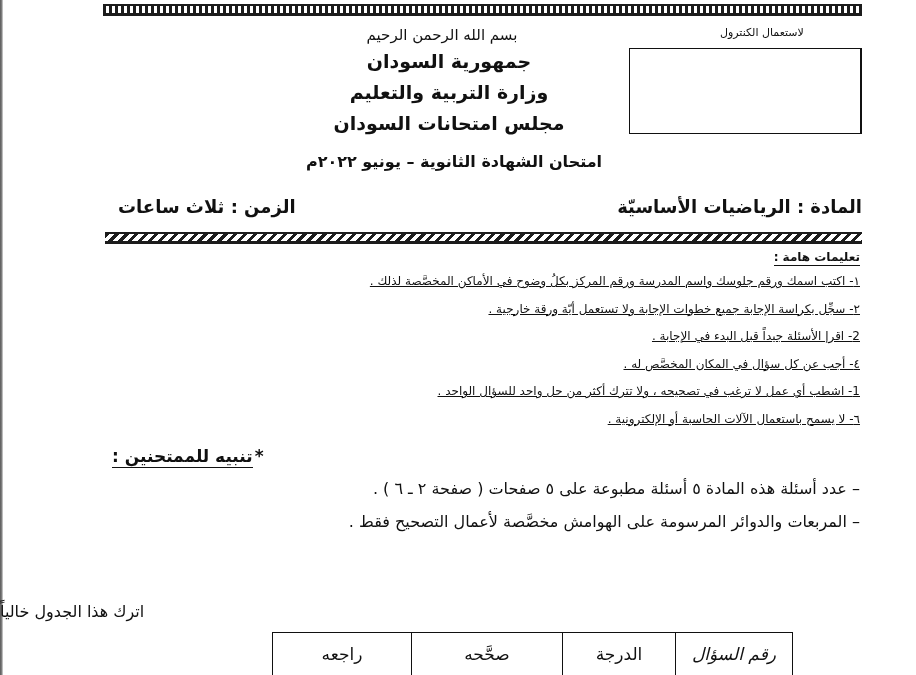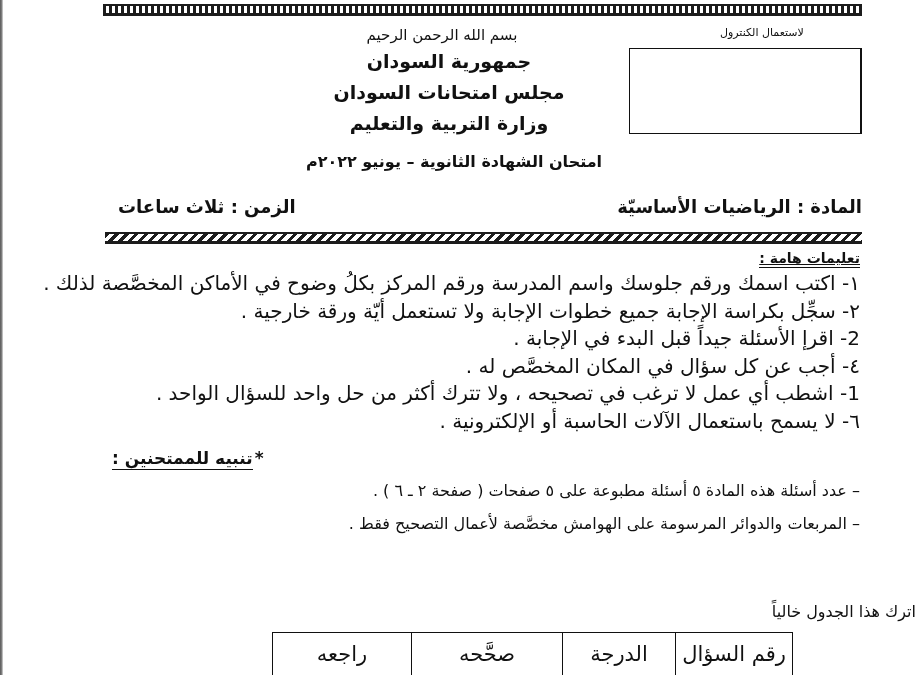--- a/index.html
+++ b/index.html
@@ -159,35 +159,35 @@
   }
 
   
   .instructions {
     position: absolute;
     left: 112px;
     top: 250px;
     width: 748px;
   }
   .section-title {
-    font-size: 14px;
+    font-size: 12px;
     font-weight: bold;
     text-align: right;
     margin-bottom: 4px;
-    text-decoration: underline;
   }
   .section-title span.ul {
     border-bottom: 1.6px solid #111111;
     padding-bottom: 1px;
   }
   .instruction-item {
-    font-size: 20px;
+    font-size: 12px;
     line-height: 27.5px;
     text-align: right;
     white-space: nowrap;
+    text-decoration: underline;
   }
 
   .notice-title {
     font-size: 17px;
     font-weight: bold;
     text-align: left;
     margin-top: 13px;
     margin-bottom: 6px;
   }
   .notice-title .star {
@@ -203,42 +203,42 @@
     text-align: right;
     white-space: nowrap;
   }
 
   
   .table-caption {
     position: absolute;
     left: 0;
     top: 602px;
     width: 916px;
-    text-align: right;
+    text-align: left;
     font-size: 16px;
   }
   .marks-table {
     position: absolute;
     left: 272px;
     top: 632px;
     width: 484px;
     border-collapse: collapse;
     table-layout: fixed;
     background: #ffffff;
   }
   .marks-table th {
     border: 1.8px solid #111111;
     height: 42px;
-    font-size: 21px;
+    font-size: 17px;
     font-weight: normal;
     text-align: center;
     vertical-align: middle;
     padding: 0 4px;
   }
-  .marks-table th.col-qno  { width: 108px; }
+  .marks-table th.col-qno  { width: 108px; font-style: italic; }
   .marks-table th.col-mark { width: 104px; }
   .marks-table th.col-mark2{ width: 142px; }
   .marks-table th.col-rev  { width: 130px; }
 </style>
 </head>
 <body>
 
 <div class="scan-edge"></div>
 
 <div class="page">
@@ -251,22 +251,22 @@
     <div class="control-label">لاستعمال الكنترول</div>
     <div class="control-box">
       <div class="control-cell left-cell"></div>
       <div class="control-cell"></div>
     </div>
   </div>
 
   <div class="header-block">
     <div class="basmala">بسم الله الرحمن الرحيم</div>
     <div class="org-line">جمهورية السودان</div>
+    <div class="org-line">وزارة التربية والتعليم</div>
     <div class="org-line">مجلس امتحانات السودان</div>
-    <div class="org-line">وزارة التربية والتعليم</div>
     <div class="exam-line">امتحان الشهادة الثانوية  –  يونيو ٢٠٢٢م</div>
   </div>
 
   <div class="subject-row">
     <div class="subject-cell">المادة : الرياضيات الأساسيّة</div>
     <div class="time-cell">الزمن : ثلاث ساعات</div>
   </div>
 
   <div class="rule rule-mid">
     <div class="rule-ink"></div>

